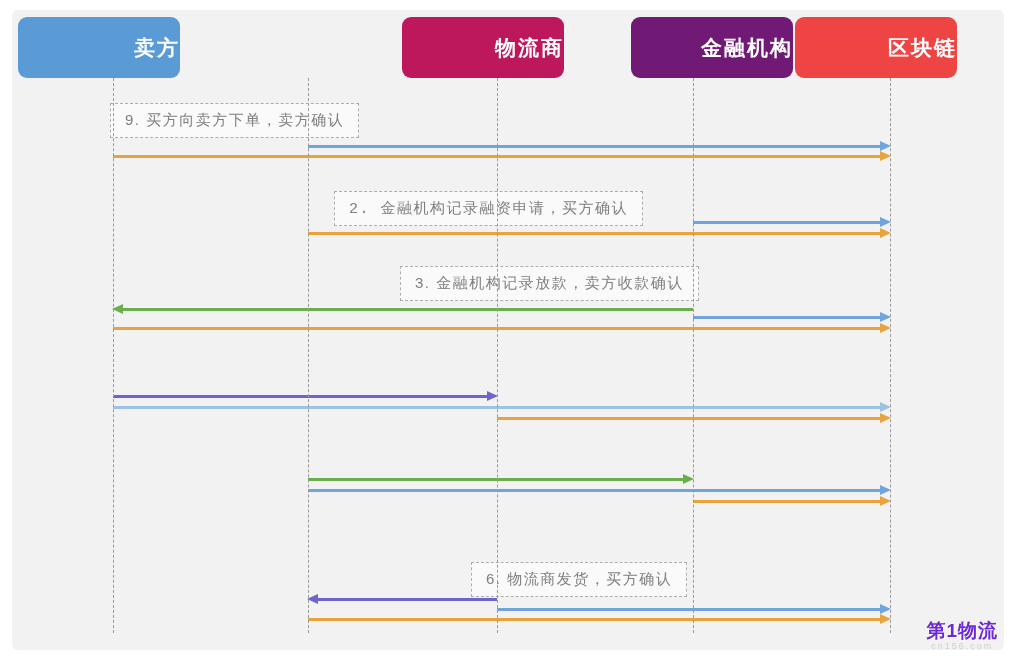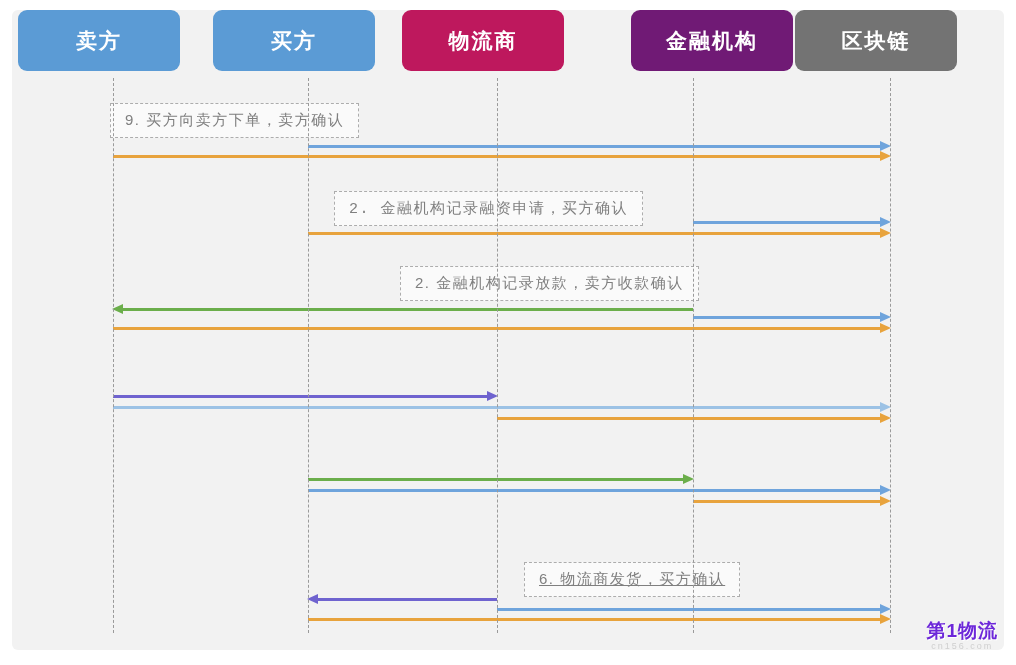--- a/index.html
+++ b/index.html
@@ -1,20 +1,20 @@
 <!DOCTYPE html>
 <html><head>
 <meta charset="utf-8">
 <style>
   html,body{margin:0;padding:0;background:#ffffff;}
   .page{position:relative;width:1016px;height:665px;background:#ffffff;overflow:hidden;
         font-family:"Liberation Sans","DejaVu Sans",sans-serif;}
   .panel{position:absolute;left:12px;top:10px;width:992px;height:640px;background:#f2f2f2;border-radius:6px;}
-  .lane-header{position:absolute;top:10px;width:162px;height:61px;line-height:61px;border-radius:9px;
-        color:#ffffff;font-size:21px;font-weight:bold;text-align:center;letter-spacing:2px;}
+  .lane-header{position:absolute;top:17px;width:162px;height:61px;line-height:61px;border-radius:9px;
+        color:#ffffff;font-size:21px;font-weight:bold;text-align:right;letter-spacing:2px;}
   .lifeline{position:absolute;width:0;border-left:1px dashed #9a9a9a;}
   .step-label{position:absolute;background:#fafafa;border:1px dashed #adadad;color:#7f7f7f;
         font-size:15px;letter-spacing:1.5px;padding:7px 14px;white-space:nowrap;}
   .arrow{position:absolute;height:3px;background:currentColor;}
   .arrow .head{position:absolute;top:-4px;width:0;height:0;
         border-top:5.5px solid transparent;border-bottom:5.5px solid transparent;}
   .arrow.right .head{right:-10px;border-left:11px solid currentColor;}
   .arrow.left  .head{left:-10px;border-right:11px solid currentColor;}
   .watermark{position:absolute;right:18px;bottom:14px;text-align:center;line-height:1;}
   .watermark .brand{font-size:19px;font-weight:bold;color:#6d28d9;letter-spacing:1px;
@@ -29,21 +29,21 @@
   <div></div>
     <div class="arrow right" style="left: 308px; width: 573px; top: 618px; color: rgb(232, 163, 61);">
       <div class="head"></div>
     </div>
     <div class="arrow right" style="left: 497px; width: 384px; top: 608px; color: rgb(111, 164, 220);">
       <div class="head"></div>
     </div>
     <div class="arrow left" style="left: 317px; width: 180px; top: 598px; color: rgb(111, 99, 207);">
       <div class="head"></div>
     </div>
-    <div class="step-label" style="left: 524px; top: 562px; text-decoration: underline;">6. 物流商发货，买方确认</div>
+    <div class="step-label" style="left: 471px; top: 562px;">6. 物流商发货，买方确认</div>
     <div class="arrow right" style="left: 693px; width: 188px; top: 500px; color: rgb(232, 163, 61);">
       <div class="head"></div>
     </div>
     <div class="arrow right" style="left: 308px; width: 573px; top: 489px; color: rgb(111, 164, 220);">
       <div class="head"></div>
     </div>
     <div class="arrow right" style="left: 308px; width: 376px; top: 478px; color: rgb(107, 174, 75);">
       <div class="head"></div>
     </div>
     <div class="arrow right" style="left: 497px; width: 384px; top: 417px; color: rgb(232, 163, 61);">
@@ -57,42 +57,41 @@
     </div>
     <div class="arrow right" style="left: 113px; width: 768px; top: 327px; color: rgb(232, 163, 61);">
       <div class="head"></div>
     </div>
     <div class="arrow right" style="left: 693px; width: 188px; top: 316px; color: rgb(111, 164, 220);">
       <div class="head"></div>
     </div>
     <div class="arrow left" style="left: 122px; width: 571px; top: 308px; color: rgb(107, 174, 75);">
       <div class="head"></div>
     </div>
-    <div class="step-label" style="left: 400px; top: 266px;">2. 金融机构记录放款，卖方收款确认</div>
+    <div class="step-label" style="left: 400px; top: 266px;">3. 金融机构记录放款，卖方收款确认</div>
     <div class="arrow right" style="left: 308px; width: 573px; top: 232px; color: rgb(232, 163, 61);">
       <div class="head"></div>
     </div>
     <div class="arrow right" style="left: 693px; width: 188px; top: 221px; color: rgb(111, 164, 220);">
       <div class="head"></div>
     </div>
     <div class="step-label" style="left: 334px; top: 191px; font-family: Liberation Mono, monospace;">2. 金融机构记录融资申请，买方确认</div>
     <div class="arrow right" style="left: 113px; width: 768px; top: 155px; color: rgb(232, 163, 61);">
       <div class="head"></div>
     </div>
     <div class="arrow right" style="left: 308px; width: 573px; top: 145px; color: rgb(111, 164, 220);">
       <div class="head"></div>
     </div>
     <div class="step-label" style="left: 110px; top: 103px;">9. 买方向卖方下单，卖方确认</div>
     <div class="lifeline" style="left: 890px; top: 78px; height: 555px; border-left-color: rgb(154, 154, 154);"></div>
-    <div class="lane-header" style="left: 795px; background: #737373;">区块链</div>
+    <div class="lane-header" style="left: 795px; background: #ef4444;">区块链</div>
     <div class="lifeline" style="left: 693px; top: 78px; height: 555px; border-left-color: rgb(154, 154, 154);"></div>
     <div class="lane-header" style="left: 598px; background: #701a75; margin-left: 33px;">金融机构</div>
     <div class="lifeline" style="left: 497px; top: 78px; height: 555px; border-left-color: rgb(154, 154, 154);"></div>
     <div class="lane-header" style="left: 402px; background: #be185d;">物流商</div>
     <div class="lifeline" style="left: 308px; top: 78px; height: 555px; border-left-color: rgb(154, 154, 154);"></div>
-    <div class="lane-header" style="left: 213px; background: rgb(91, 155, 213);">买方</div>
     <div class="lifeline" style="left: 113px; top: 78px; height: 555px; border-left-color: rgb(154, 154, 154);"></div>
     <div class="lane-header" style="left: 18px; background: rgb(91, 155, 213);">卖方</div>
   <div class="watermark">
     <div class="brand">第1物流</div>
     <div class="site">cn156.com</div>
   </div>
 </div>
 
 </body></html>

